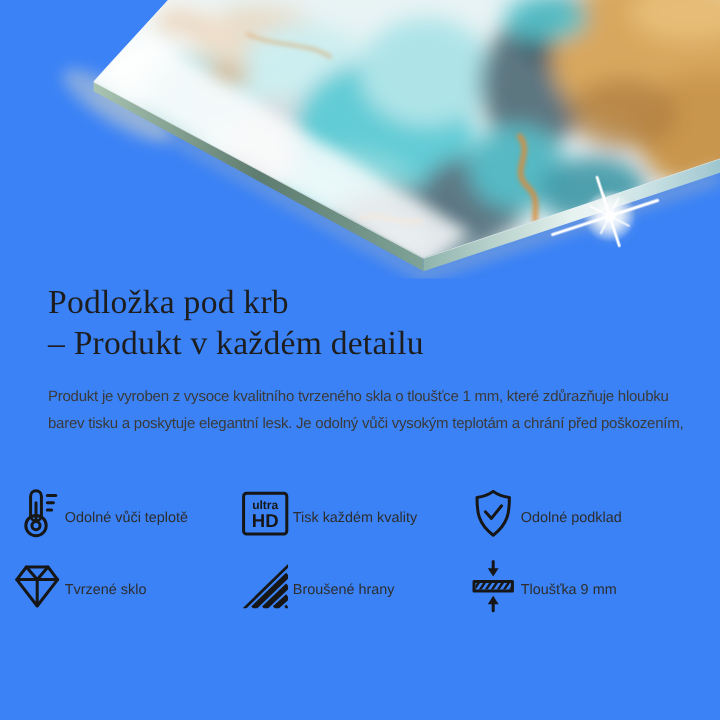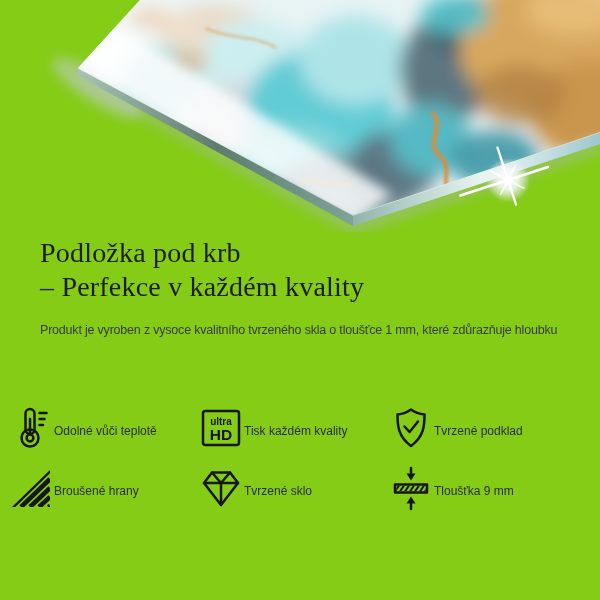--- a/index.html
+++ b/index.html
@@ -1,18 +1,18 @@
 <!DOCTYPE html>
 <html><head>
 <meta charset="utf-8">
 <style>
   html,body{margin:0;padding:0;}
   body{width:600px;height:600px;background:#ffffff;overflow:hidden;
        font-family:"Liberation Sans","DejaVu Sans",sans-serif;}
-  .page{position:relative;width:600px;height:600px;background:#84cc16;}
+  .page{position:relative;width:600px;height:600px;background:#3b82f6;}
 
   
   .hero{position:absolute;top:0;left:0;width:600px;height:232px;}
   .hero svg{display:block;}
 
   
   .content{position:absolute;top:232px;left:0;width:600px;padding:0 40px;box-sizing:border-box;}
   .title{margin:4px 0 0 0;font-family:"Liberation Serif","DejaVu Serif",serif;
          font-weight:400;font-size:28px;line-height:34px;color:#1d1d1d;letter-spacing:.2px;}
   .desc{margin-top:15px;font-size:12.5px;line-height:23px;color:#3a3a3a;letter-spacing:-.2px;}
@@ -124,24 +124,25 @@
           </g>
           <circle cx="0" cy="0" r="4.5" fill="#ffffff" stroke="none"></circle>
         </g>
       </g>
     </svg>
   </div>
 
   <div class="content">
     <h1 class="title">
       <div>Podložka pod krb</div>
-      <div>– Perfekce v každém kvality</div>
+      <div>– Produkt v každém detailu</div>
     </h1>
     <div class="desc">
       <div>Produkt je vyroben z vysoce kvalitního tvrzeného skla o tloušťce 1 mm, které zdůrazňuje hloubku</div>
+      <div>barev tisku a poskytuje elegantní lesk. Je odolný vůči vysokým teplotám a chrání před poškozením,</div>
     </div>
   </div>
 
   <div class="features">
 
     <div class="feature">
       <div class="iconbox">
         <svg width="46" height="46" viewBox="0 0 46 46">
           <circle class="ic" cx="22" cy="33" r="8.5"></circle>
           <rect class="ic" x="17.5" y="4" width="9" height="25" rx="4.5" fill="#ffffff"></rect>
@@ -166,54 +167,54 @@
       <div class="label">Tisk každém kvality</div>
     </div>
 
     <div class="feature">
       <div class="iconbox">
         <svg width="46" height="46" viewBox="0 0 46 46">
           <path class="ic" stroke-width="2.6" d="M23 4.5 C27 7.5 31.5 9 36.5 9.5 C36.5 21 36 31 23 41 C10 31 9.5 21 9.5 9.5 C14.5 9 19 7.5 23 4.5 Z"></path>
           <polyline class="ic" stroke-width="2.6" points="16.5,21.5 21.5,27 30,16.5"></polyline>
         </svg>
       </div>
-      <div class="label">Tvrzené podklad</div>
+      <div class="label">Odolné podklad</div>
+    </div>
+
+    <div class="feature">
+      <div class="iconbox">
+        <svg width="46" height="46" viewBox="0 0 46 46">
+          <path class="ic" stroke-width="2.4" d="M14 7.5 L32 7.5 L40 18 L23 40 L6 18 Z"></path>
+          <line class="ic" x1="6" y1="18" x2="40" y2="18" stroke-width="2"></line>
+          <line class="ic" x1="14" y1="7.5" x2="23" y2="18" stroke-width="2"></line>
+          <line class="ic" x1="32" y1="7.5" x2="23" y2="18" stroke-width="2"></line>
+          <line class="ic" x1="23" y1="18" x2="23" y2="39" stroke-width="1.8"></line>
+        </svg>
+      </div>
+      <div class="label">Tvrzené sklo</div>
     </div>
 
     <div class="feature">
       <div class="iconbox">
         <svg width="46" height="46" viewBox="0 0 46 46">
           <defs>
               <clipPath id="tri">
                 <polygon points="4,42 42,42 42,5"></polygon>
               </clipPath>
             </defs>
           <g clip-path="url(#tri)" stroke="#161616" stroke-width="4.6">
             <line x1="4" y1="42" x2="42" y2="5"></line>
             <line x1="13" y1="42" x2="42" y2="14"></line>
             <line x1="22" y1="42" x2="42" y2="23"></line>
             <line x1="31" y1="42" x2="42" y2="32"></line>
             <line x1="40" y1="42" x2="42" y2="41"></line>
           </g>
         </svg>
       </div>
       <div class="label">Broušené hrany</div>
-    </div>
-
-    <div class="feature">
-      <div class="iconbox">
-        <svg width="46" height="46" viewBox="0 0 46 46">
-          <path class="ic" stroke-width="2.4" d="M14 7.5 L32 7.5 L40 18 L23 40 L6 18 Z"></path>
-          <line class="ic" x1="6" y1="18" x2="40" y2="18" stroke-width="2"></line>
-          <line class="ic" x1="14" y1="7.5" x2="23" y2="18" stroke-width="2"></line>
-          <line class="ic" x1="32" y1="7.5" x2="23" y2="18" stroke-width="2"></line>
-          <line class="ic" x1="23" y1="18" x2="23" y2="39" stroke-width="1.8"></line>
-        </svg>
-      </div>
-      <div class="label">Tvrzené sklo</div>
     </div>
 
     <div class="feature">
       <div class="iconbox">
         <svg width="46" height="46" viewBox="0 0 46 46">
           <rect class="ic" x="7" y="19.5" width="32" height="8" stroke-width="2.4"></rect>
           <defs>
               <clipPath id="bar">
                 <rect x="8.3" y="20.8" width="29.4" height="5.4"></rect>
               </clipPath>

